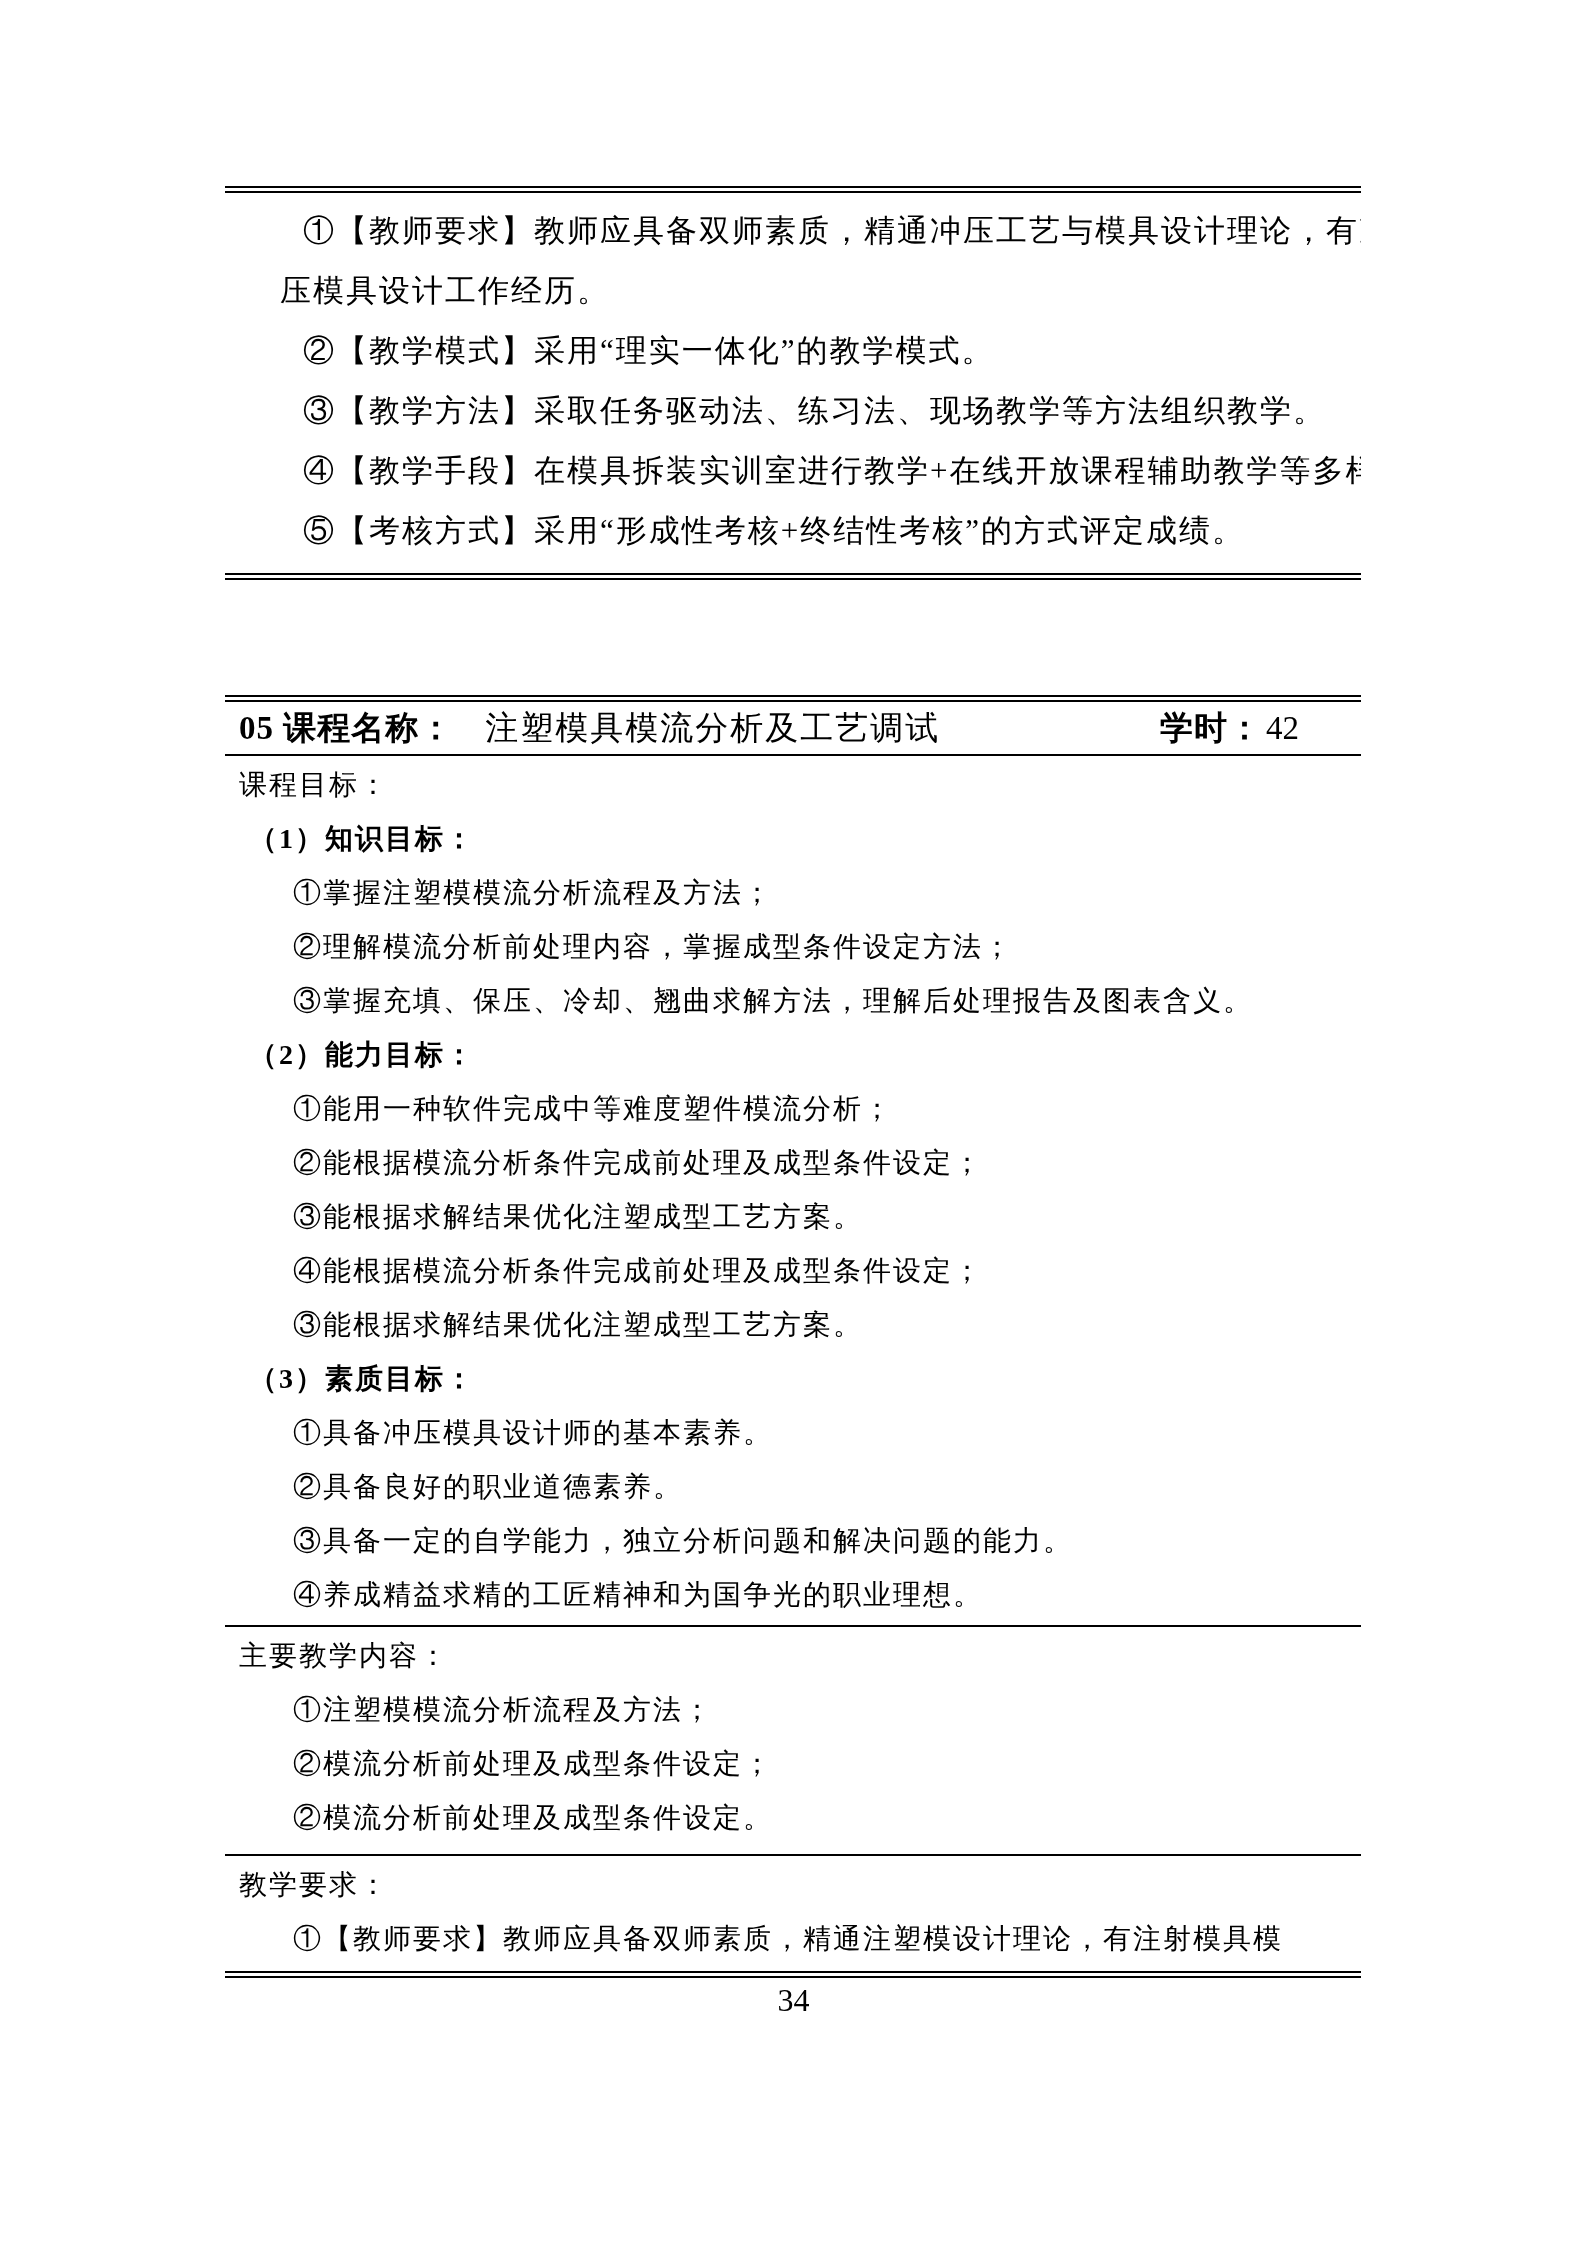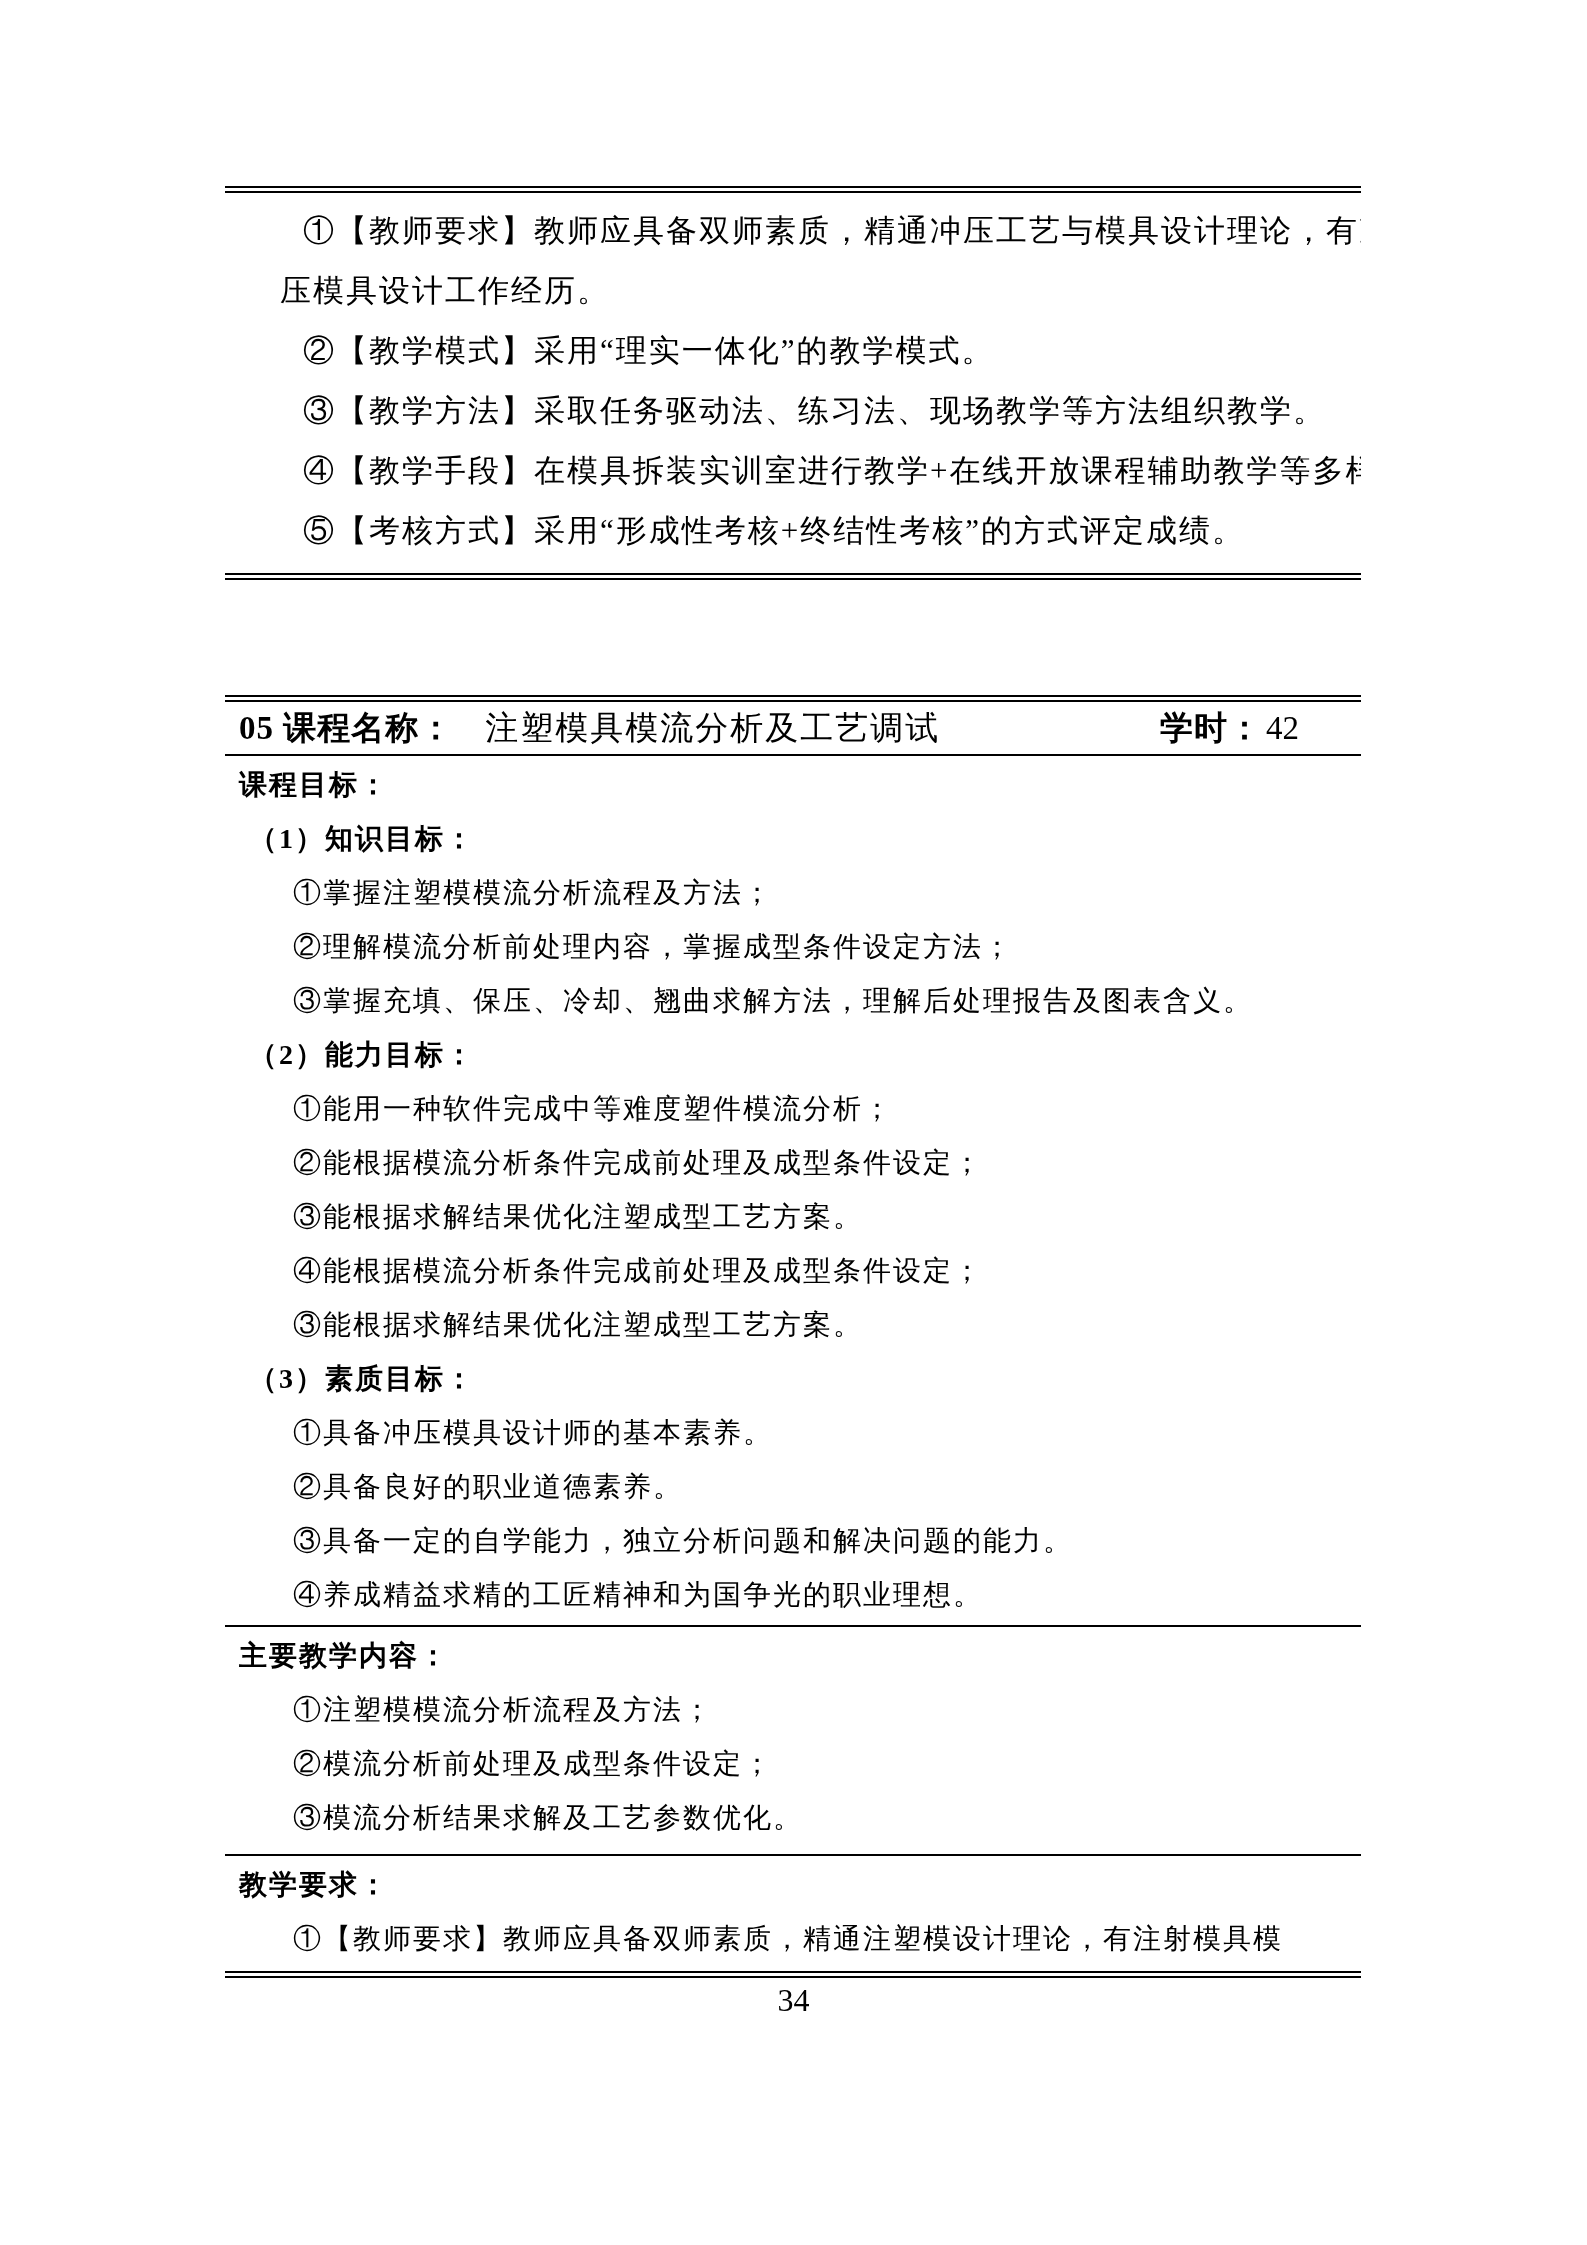--- a/index.html
+++ b/index.html
@@ -64,21 +64,21 @@
   .title-row .hrs .hl { font-weight: bold; letter-spacing: 1px; }
   .title-row .hrs .hv { margin-left: 4px; }
 
   .row { font-size: 28px; overflow: hidden; }
   .row p {
     margin: 0;
     line-height: 54px;
     letter-spacing: 2px;
     white-space: nowrap;
   }
-  .row p.h  { padding-left: 14px; font-weight: bold; }
+  .row p.h  { padding-left: 14px; font-weight: normal; }
   .row p.sh { padding-left: 24px; font-weight: bold; }
   .row p.it { padding-left: 68px; }
 
   .obj { padding: 2px 0 3px 0; border-bottom: 2px solid #000; }
   .mc  { padding: 2px 0 9px 0; border-bottom: 2px solid #000; }
   .req { padding: 2px 0 5px 0; border-bottom: 7px double #000; }
 
   
   .footer {
     position: absolute;
@@ -130,21 +130,21 @@
       <p class="it">①具备冲压模具设计师的基本素养。</p>
       <p class="it">②具备良好的职业道德素养。</p>
       <p class="it">③具备一定的自学能力，独立分析问题和解决问题的能力。</p>
       <p class="it">④养成精益求精的工匠精神和为国争光的职业理想。</p>
     </div>
 
     <div class="row mc">
       <p class="h">主要教学内容：</p>
       <p class="it">①注塑模模流分析流程及方法；</p>
       <p class="it">②模流分析前处理及成型条件设定；</p>
-      <p class="it">③模流分析结果求解及工艺参数优化。</p>
+      <p class="it">②模流分析前处理及成型条件设定。</p>
     </div>
 
     <div class="row req">
       <p class="h">教学要求：</p>
       <p class="it">①【教师要求】教师应具备双师素质，精通注塑模设计理论，有注射模具模</p>
     </div>
 
   </section>
 
   <div class="footer">34</div>

